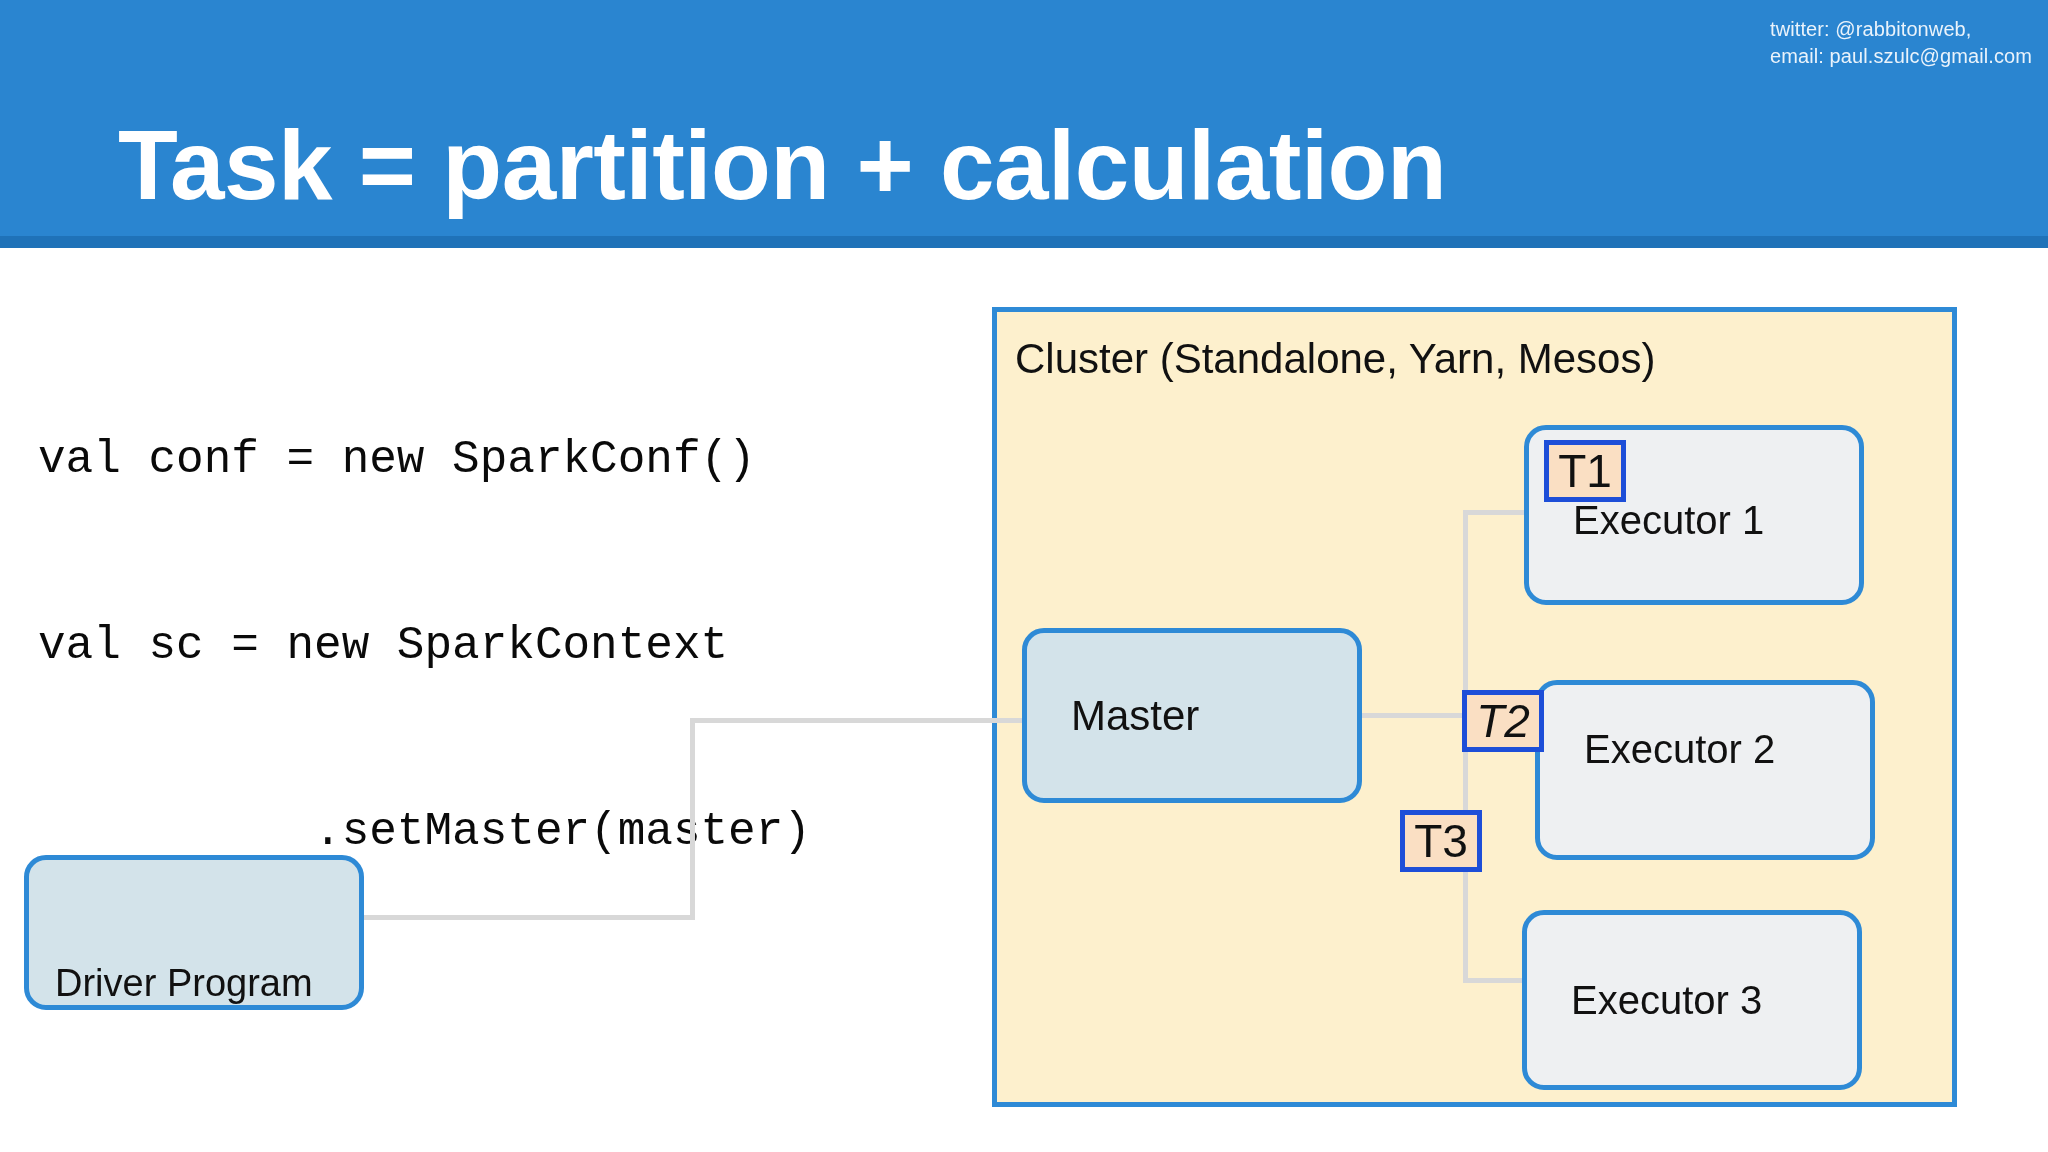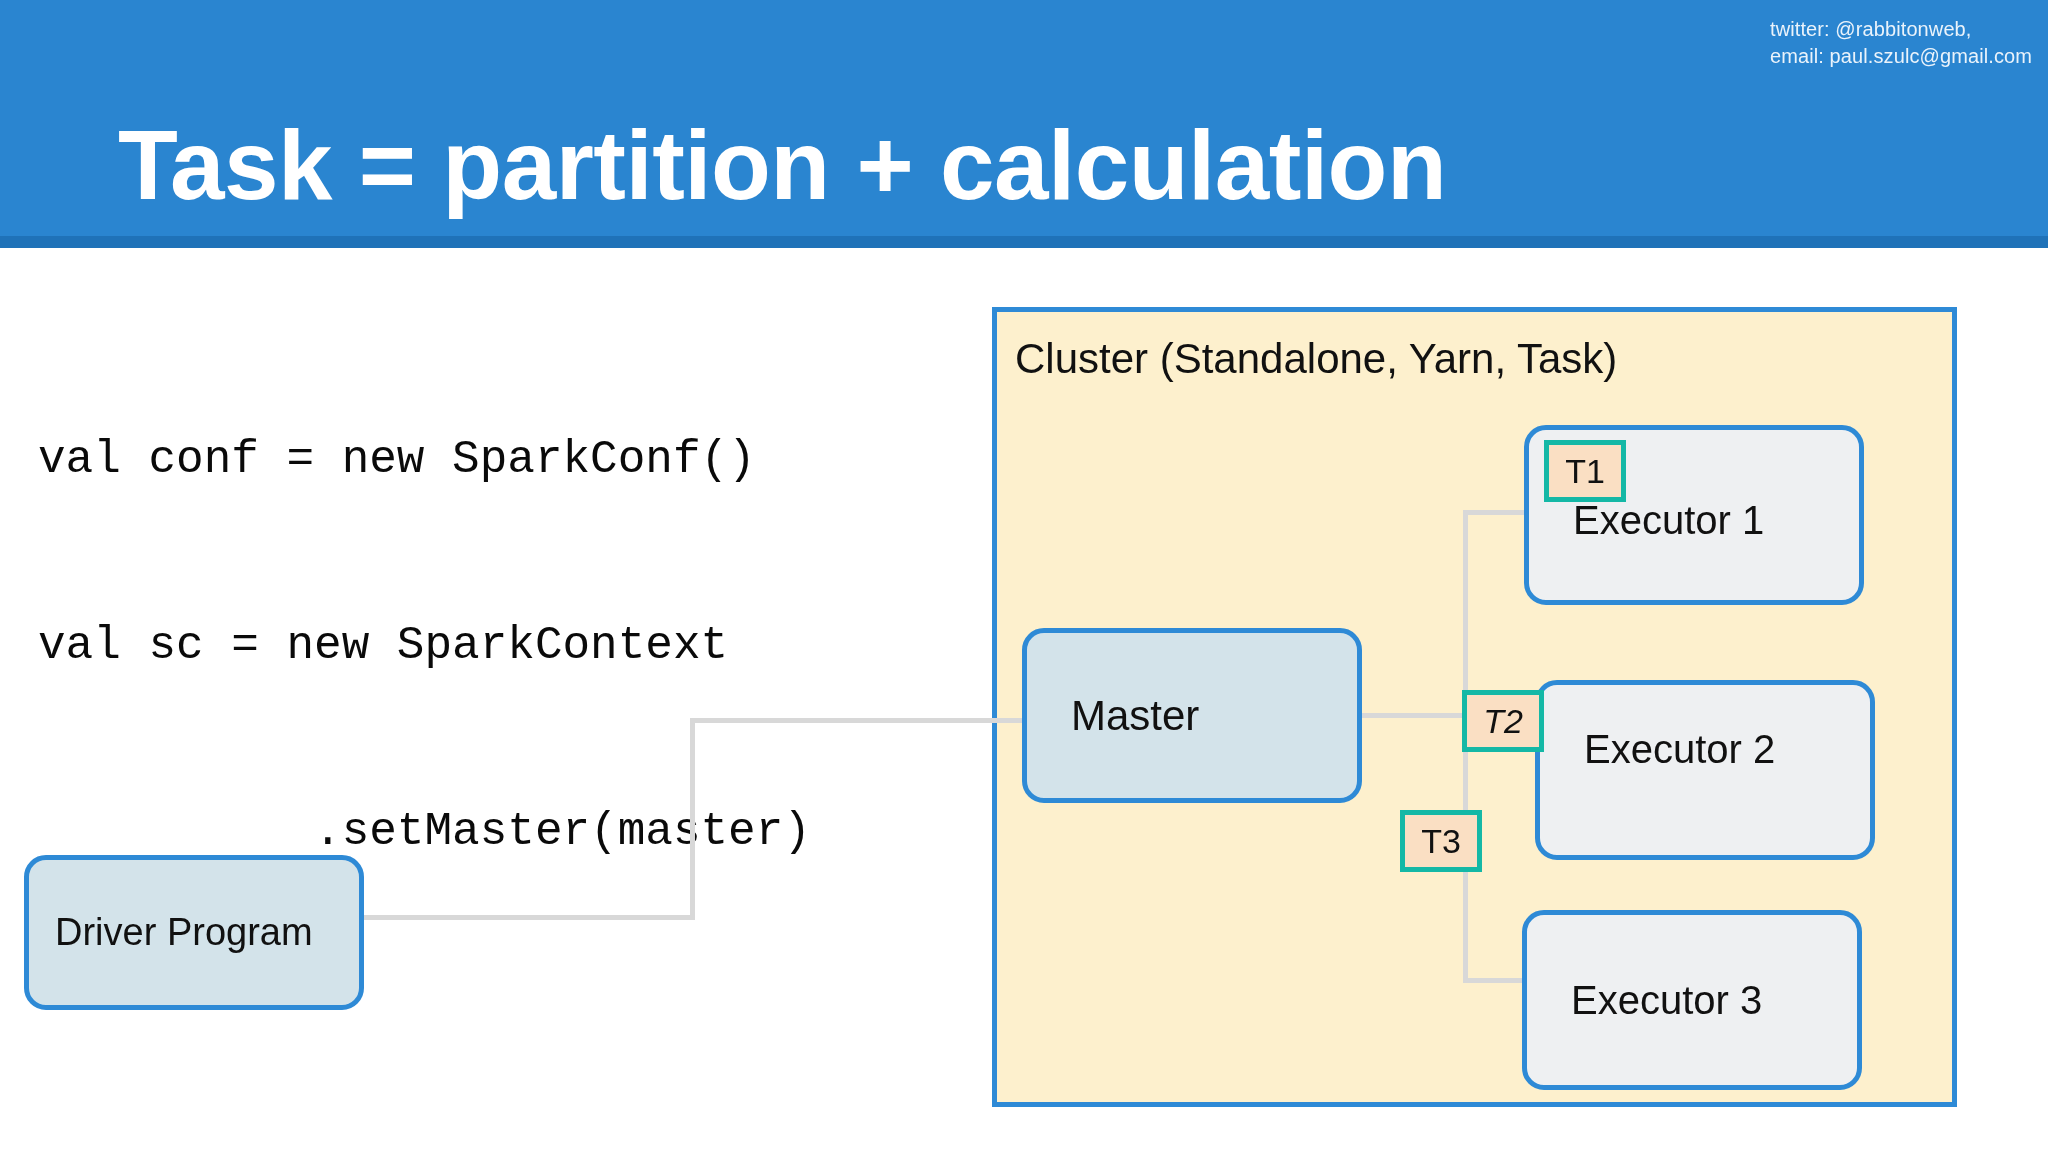--- a/index.html
+++ b/index.html
@@ -105,21 +105,21 @@
     padding-left: 44px;
     white-space: nowrap;
   }
 
   #driver-program {
     left: 24px;
     top: 855px;
     width: 340px;
     height: 155px;
     background: #d3e3ea;
-    align-items: center;
+    align-items: flex-end;
   }
   #driver-program .node-label { font-size: 38px; padding-left: 26px; }
 
   
   #cluster-panel {
     position: absolute;
     left: 992px;
     top: 307px;
     width: 965px;
     height: 800px;
@@ -156,27 +156,27 @@
   #executor-2 { left: 1535px; top: 680px; }
   #executor-3 { left: 1522px; top: 910px; }
 
   #executor-1 .node-label { align-self: flex-start; margin-top: 68px; }
   #executor-2 .node-label { align-self: flex-start; margin-top: 42px; }
   #executor-3 .node-label { align-self: center; }
 
   
   .task-badge {
     position: absolute;
-    border: 5px solid #14b8a6;
+    border: 5px solid #1d4ed8;
     background: #fadfc3;
     box-sizing: border-box;
     display: flex;
     align-items: center;
     justify-content: center;
-    font-size: 34px;
+    font-size: 46px;
     color: #111111;
     z-index: 9;
   }
   #task-t1 { left: 1544px; top: 440px; width: 82px; height: 62px; }
   #task-t2 { left: 1462px; top: 690px; width: 82px; height: 62px; font-style: italic; }
   #task-t3 { left: 1400px; top: 810px; width: 82px; height: 62px; }
 </style>
 </head>
 <body>
 
@@ -212,21 +212,21 @@
 <div class="conn" style="left:1463px; top:510px; width:5px; height:473px;"></div>
 <div class="conn" style="left:1463px; top:510px; width:85px; height:5px;"></div>
 <div class="conn" style="left:1463px; top:736px; width:85px; height:5px;"></div>
 <div class="conn" style="left:1463px; top:978px; width:85px; height:5px;"></div>
 
 <div class="node" id="driver-program">
   <span class="node-label">Driver Program</span>
 </div>
 
 <div id="cluster-panel"></div>
-<div id="cluster-title">Cluster (Standalone, Yarn, Task)</div>
+<div id="cluster-title">Cluster (Standalone, Yarn, Mesos)</div>
 
 <div class="node" id="master-node">
   <span class="node-label">Master</span>
 </div>
 
 <div class="node executor" id="executor-1">
   <span class="node-label">Executor 1</span>
 </div>
 <div class="node executor" id="executor-2">
   <span class="node-label">Executor 2</span>

